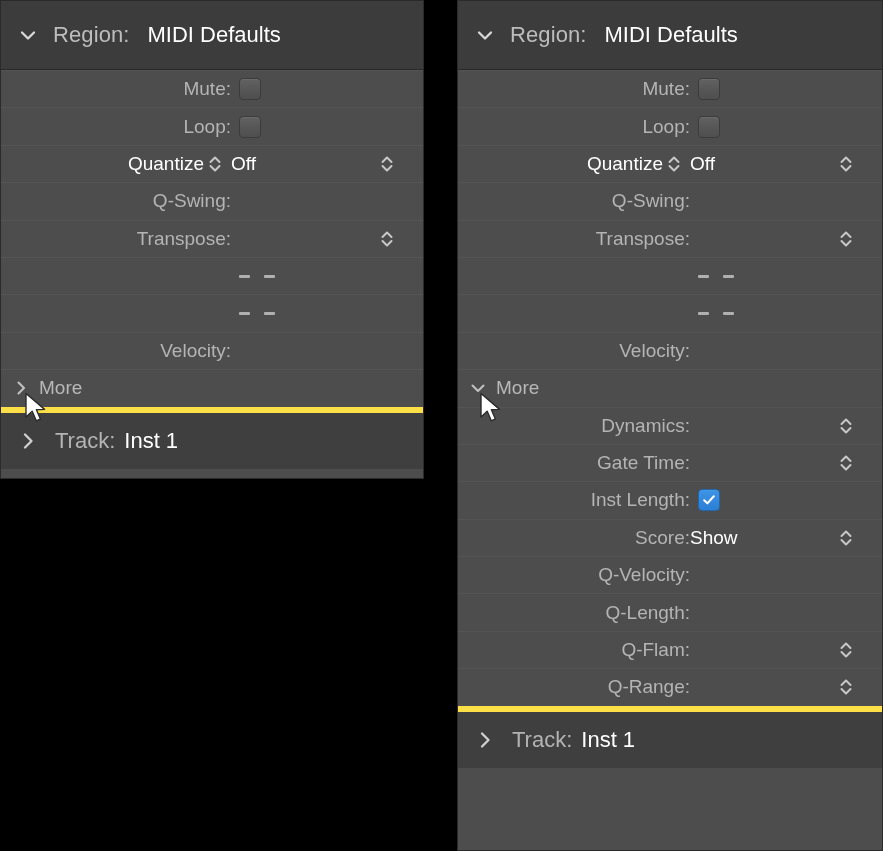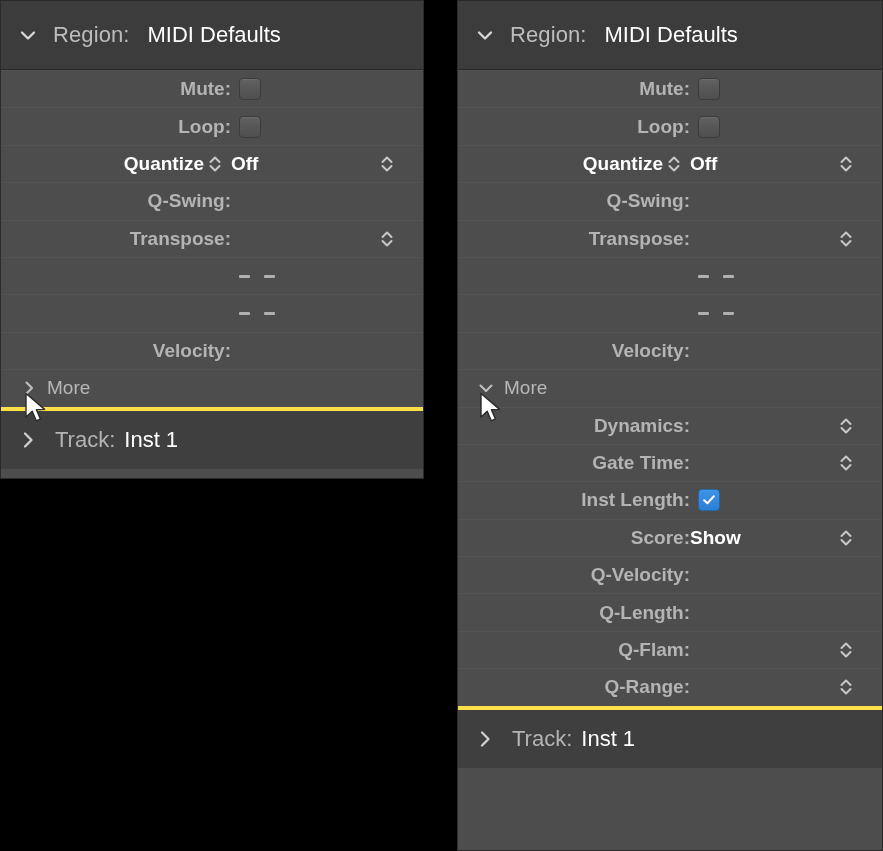--- a/index.html
+++ b/index.html
@@ -39,21 +39,20 @@
 
   
   .row{
     position:relative;
     height:37.4px;
     display:flex;align-items:center;justify-content:flex-end;
     background:#4d4d4d;
     box-sizing:border-box;
     border-top:1px solid #545454;
     padding-right:10px;
-    font-weight:bold;
   }
   .row:first-of-type{border-top:none;}
   .row .label{
     color:#b4b4b4;font-size:19px;white-space:nowrap;
   }
   .row .label.strong{color:#ffffff;}
   .row .value{
     color:#ffffff;font-size:19px;white-space:nowrap;
   }
   .field{
@@ -94,32 +93,32 @@
   
   .disc{display:inline-block;width:22px;height:22px;}
   .disc svg{display:block;}
 
   
   .more-row{
     height:37.4px;
     display:flex;align-items:center;
     background:#4d4d4d;
     border-top:1px solid #545454;
-    padding-left:18px;
+    padding-left:10px;
     box-sizing:border-box;
   }
   .more-row .disc{width:20px;height:20px;margin-right:8px;}
   .more-label{color:#b8b8b8;font-size:19px;}
 
   
   .track-row{
     height:62px;
     display:flex;align-items:center;
     background:#3f3f3f;
-    border-top:4px solid #fde047;
+    border-top:6px solid #fde047;
     padding-left:16px;
     box-sizing:border-box;
   }
   .track-row .disc{margin-right:16px;}
   .track-label{color:#b4b4b4;font-size:22px;}
   .track-value{color:#ffffff;font-size:22px;margin-left:9px;}
 
   
   .cursor{position:absolute;width:26px;height:34px;pointer-events:none;}
   #cursor-left{left:24px;top:392px;}

